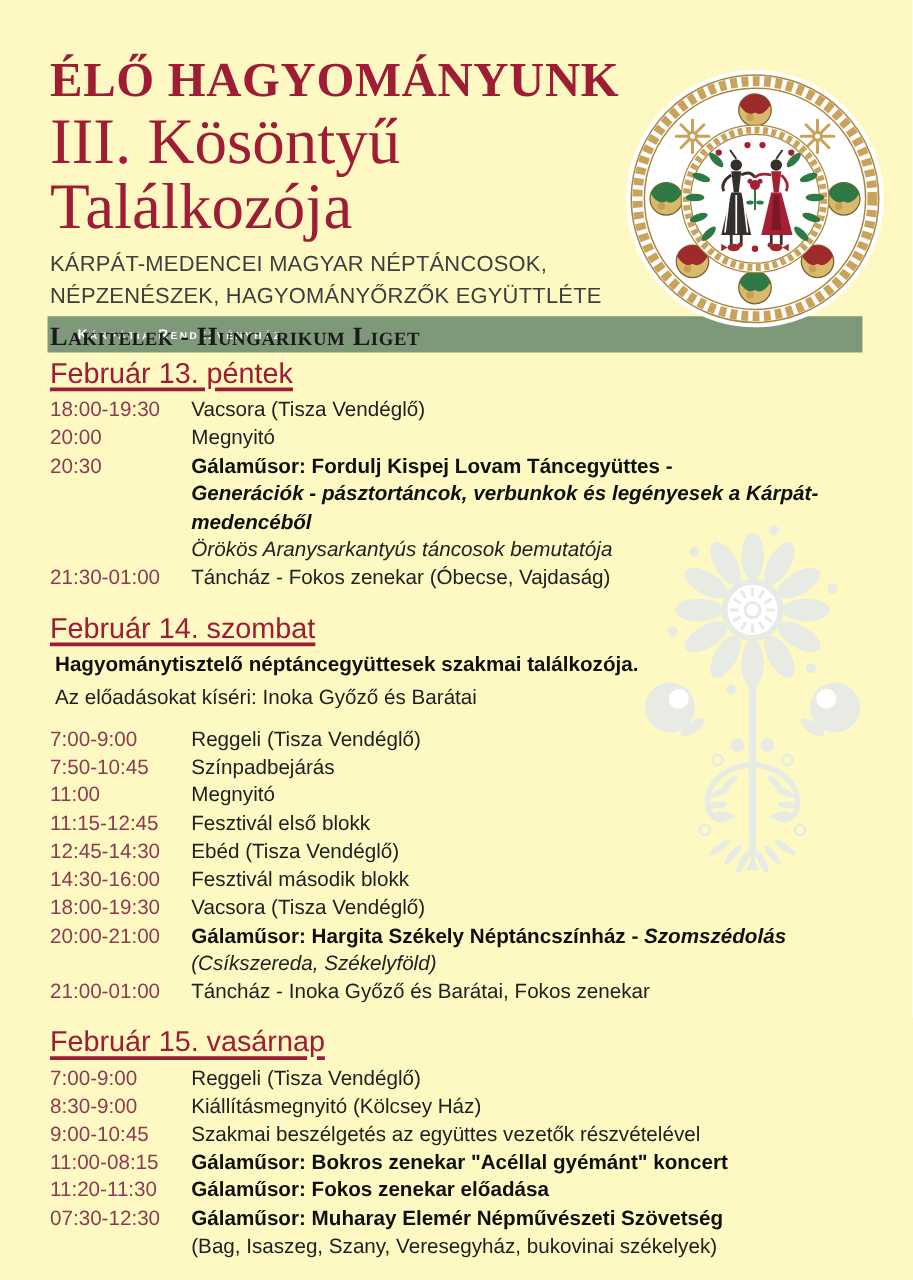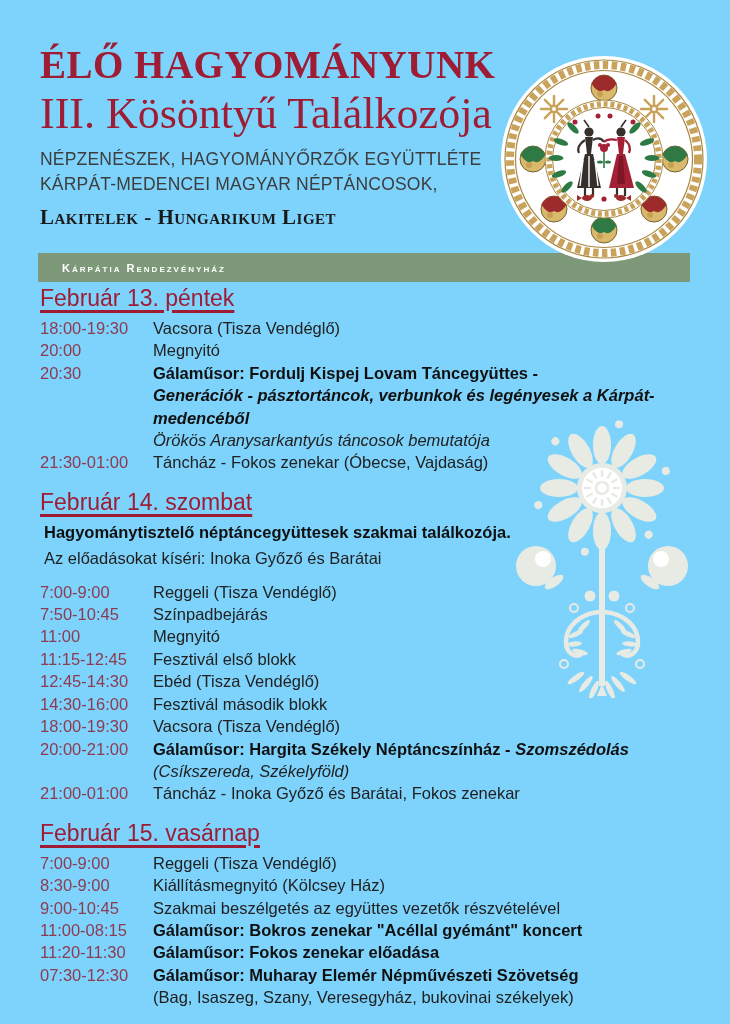--- a/index.html
+++ b/index.html
@@ -1,22 +1,22 @@
 <!DOCTYPE html>
 <html lang="hu" style="--accent-maroon: #9E1C34; --time-plum: #8C3B51; --banner-green: #7E9979; --rope-tan: #C9A35B; --watermark-green: #E7EBE4; --body-text: #212121;"><head>
 <meta charset="utf-8">
 <style>
   html,body{margin:0;padding:0;background:#fff;}
-  .page{position:relative;width:730px;height:1024px;background:#7dd3fc;overflow:hidden;
+  .page{position:relative;width:730px;height:1024px;background:#fef9c3;overflow:hidden;
         font-family:"Liberation Sans",sans-serif;}
   
   .header{position:absolute;left:40px;top:42px;width:470px;z-index:2;}
   .title1{font-family:"Liberation Serif",serif;font-weight:700;font-size:39px;line-height:46px;
           color:var(--accent-maroon);letter-spacing:.5px;}
-  .title2{font-family:"Liberation Serif",serif;font-weight:400;font-size:44px;line-height:52px;
+  .title2{font-family:"Liberation Serif",serif;font-weight:400;font-size:52px;line-height:52px;
           color:var(--accent-maroon);}
   .subtitle{margin-top:7px;font-size:17.5px;line-height:25px;color:#3d3d3d;letter-spacing:.2px;}
   .locblock{margin-top:7px;font-family:"Liberation Serif",serif;font-weight:700;font-size:21px;
             line-height:27.5px;color:#1a1a1a;font-variant:small-caps;letter-spacing:.5px;}
   
   .banner{position:absolute;left:38px;top:253px;width:652px;height:29px;background:var(--banner-green);
           z-index:1;display:flex;align-items:center;}
   .banner-label{font-family:Liberation Sans, sans-serif;font-weight:700;font-size:11px;color:#fff;
           font-variant:small-caps;letter-spacing:2px;padding-left:24px;}
   
@@ -40,22 +40,22 @@
 </style>
 </head>
 <body>
 
 <div class="page">
 
   <div class="header">
     <div class="title1">ÉLŐ HAGYOMÁNYUNK</div>
     <div class="title2">III. Kösöntyű Találkozója</div>
     <div class="subtitle">
+      <div>KÁRPÁT-MEDENCEI MAGYAR NÉPTÁNCOSOK,</div>
       <div>NÉPZENÉSZEK, HAGYOMÁNYŐRZŐK EGYÜTTLÉTE</div>
-      <div>KÁRPÁT-MEDENCEI MAGYAR NÉPTÁNCOSOK,</div>
     </div>
     <div class="locblock">
       <div>Lakitelek - Hungarikum Liget</div>
     </div>
   </div>
 
   <div class="logo">
     <svg viewBox="0 0 206 206" width="212" height="206" xmlns="http://www.w3.org/2000/svg">
       <defs>
         <g id="ros">

